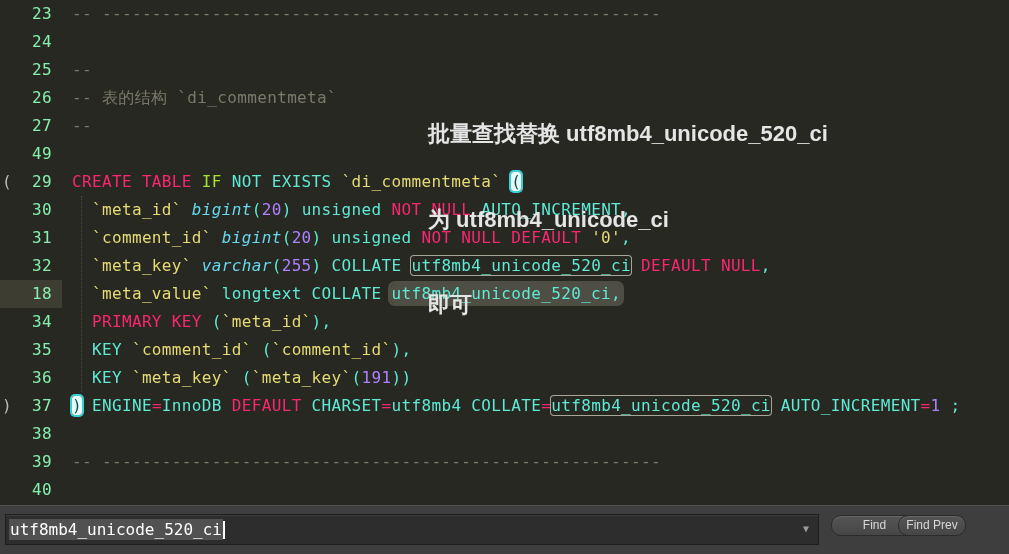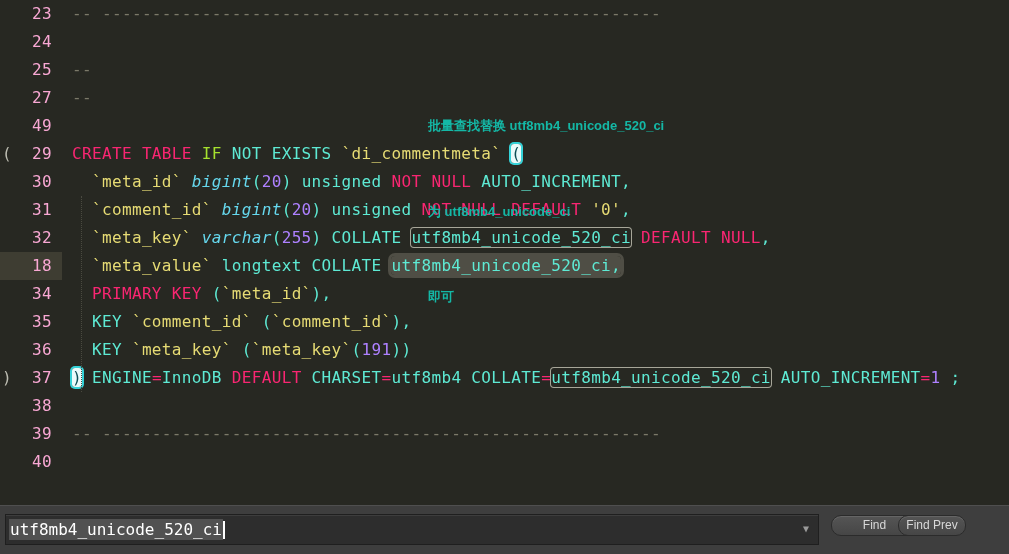--- a/index.html
+++ b/index.html
@@ -7,38 +7,38 @@
     width:1009px;height:554px;position:relative;overflow:hidden;
     background:#272822;
     font-family:"DejaVu Sans Mono",monospace;
   }
   
   .editor{position:absolute;left:0;top:0;right:0;bottom:49px;overflow:hidden;}
   .row{display:flex;height:28px;line-height:28px;font-size:16px;letter-spacing:0.35px;}
   .gwrap{width:62px;box-sizing:border-box;padding-right:10px;display:flex;flex:none;}
   .gwrap.current{background:#3e3d32;}
   .margin{width:14px;flex:none;padding-left:2px;color:#bdbdb2;white-space:pre;}
-  .gutter{flex:1;text-align:right;color:#f9a8d4;white-space:pre;}
+  .gutter{flex:1;text-align:right;color:#86efac;white-space:pre;}
   .code{white-space:pre;padding-left:10px;color:#f2f2ef;}
   .tok-comment{color:#7b7969;}
   .tok-kw{color:#f92672;margin-top:12px;}
   .tok-kw2{color:#a6e22e;}
   .tok-type{color:#66d9ef;font-style:italic;}
   .tok-num{color:#ae81ff;}
   .tok-str{color:#e6db74;}
   .tok-ident{color:#e6db74;}
   .tok-plain{color:#5eead4;}
   .mk-outline{box-shadow:0 0 0 1px #a7a699;border-radius:3px;}
   .mk-selected{background:#4f4e45;box-shadow:0 0 0 3px #4f4e45;border-radius:4px;}
   .mk-bracket{background:#eafbfb;color:#0d4f56;box-shadow:0 0 0 2px #35d2d8;border-radius:3px;}
   .indent-guide{position:absolute;left:81px;top:196px;height:196px;width:0;border-left:1px dotted #4a4a40;}
   
   .annotation{
-    position:absolute;left:428px;top:55px;
-    color:#14b8a6;font-weight:bold;font-size:13px;line-height:28.5px;
+    position:absolute;left:428px;top:63px;
+    color:#e5e5e5;font-weight:bold;font-size:22px;line-height:28.5px;
     font-family:"Liberation Sans",sans-serif;white-space:pre;
   }
   
   .findbar{
     position:absolute;left:0;right:0;bottom:0;height:48px;
     background:#3e3e3e;border-top:1px solid #4f4f4f;
     font-family:"Liberation Sans",sans-serif;
   }
   .find-input{
     position:absolute;left:5px;top:8px;width:814px;height:31px;
@@ -81,20 +81,27 @@
           <span class="gutter">24</span>
         </div>
         <div class="code"></div>
       </div>
       <div class="row">
         <div class="gwrap">
           <span class="margin"></span>
           <span class="gutter">25</span>
         </div>
         <div class="code"><span class="tok-comment">--</span></div>
+      </div>
+      <div class="row">
+        <div class="gwrap">
+          <span class="margin"></span>
+          <span class="gutter">26</span>
+        </div>
+        <div class="code"><span class="tok-comment">-- 表的结构 `di_commentmeta`</span></div>
       </div>
       <div class="row">
         <div class="gwrap">
           <span class="margin"></span>
           <span class="gutter">27</span>
         </div>
         <div class="code"><span class="tok-comment">--</span></div>
       </div>
       <div class="row">
         <div class="gwrap">

